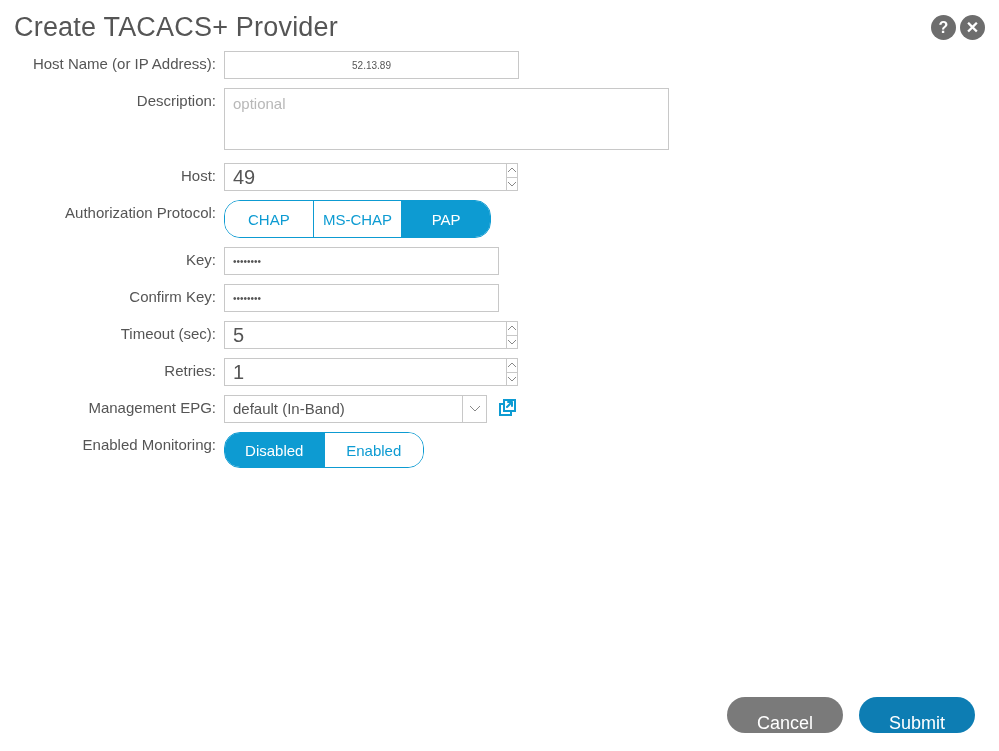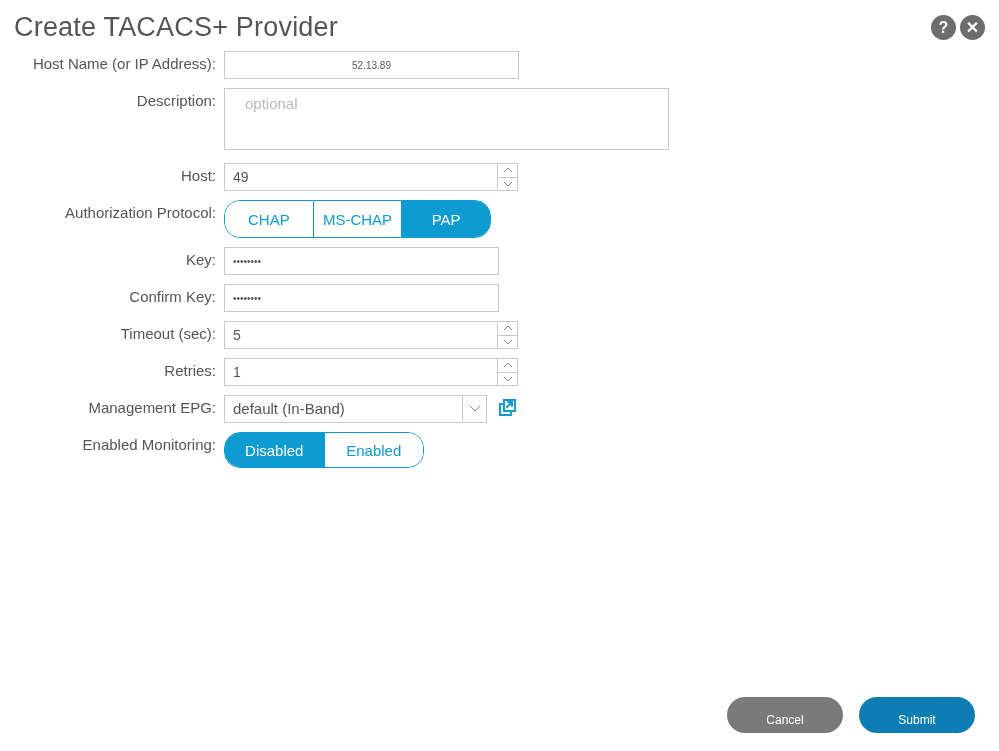--- a/index.html
+++ b/index.html
@@ -68,39 +68,39 @@
     font-size: 10px;
     color: #555;
     background: #fff;
     outline: none;
   }
   input.host { width: 295px; text-align: center; }
   textarea.desc {
     width: 445px;
     height: 62px;
     border: 1px solid #c8c8c8;
-    padding: 6px 20px;
+    padding: 6px 8px;
     font-size: 15px;
     resize: none;
     outline: none;
     color: #555;
     font-family: inherit;
   }
   textarea.desc::placeholder { color: #b8b8b8; }
   .spinner-wrap {
     display: flex;
     border: 1px solid #c8c8c8;
     height: 28px;
     width: 294px;
   }
   .spinner-input {
     border: none;
     flex: 1;
     padding: 2px 8px;
-    font-size: 14px;
+    font-size: 20px;
     color: #555;
     outline: none;
   }
   .stepper {
     width: 20px;
     border-left: 1px solid #c8c8c8;
     display: flex;
     flex-direction: column;
   }
   .step-up, .step-down {
@@ -171,21 +171,21 @@
     bottom: 18px;
     right: 24px;
     display: flex;
     gap: 16px;
   }
   .btn {
     height: 36px;
     border: none;
     border-radius: 18px;
     padding: 16px 28px;
-    font-size: 12px;
+    font-size: 18px;
     cursor: pointer;
     color: #fff;
     min-width: 116px;
   }
   .btn-cancel { background: #7a7a7a; }
   .btn-submit { background: #0d7db3; }
 </style>
 </head>
 <body>
 

